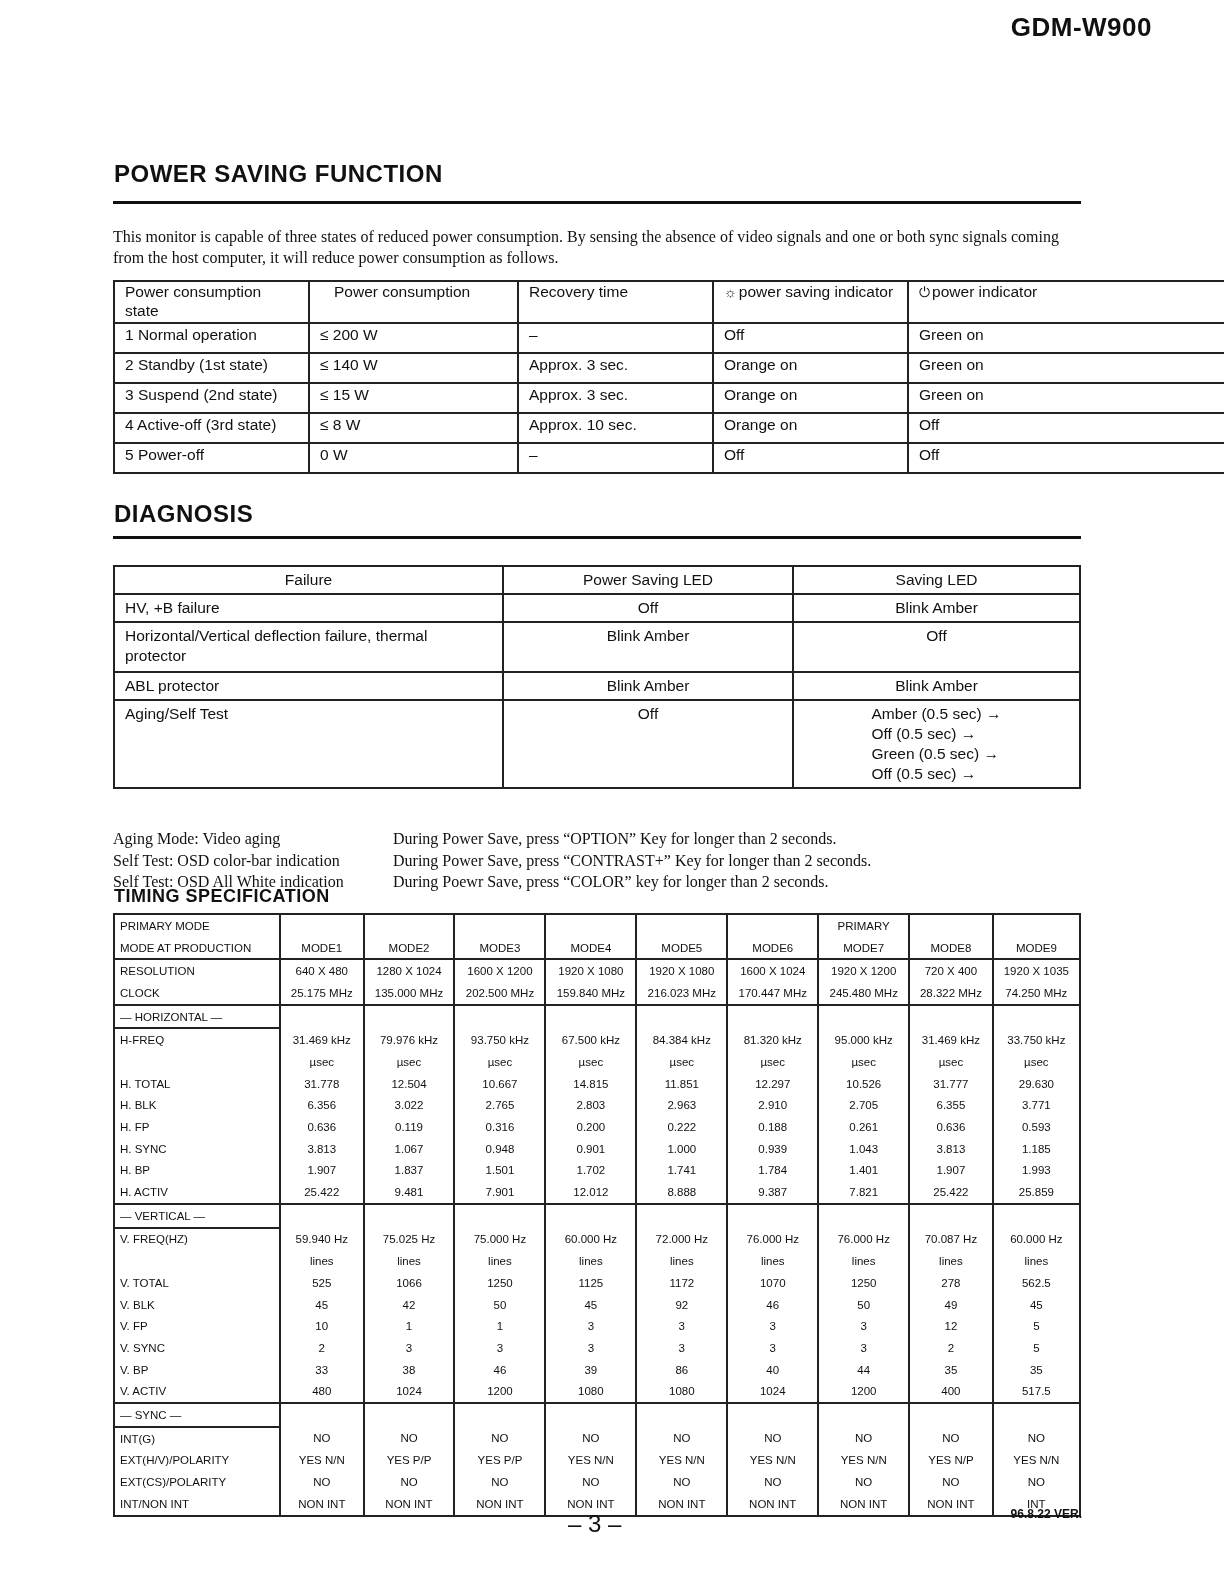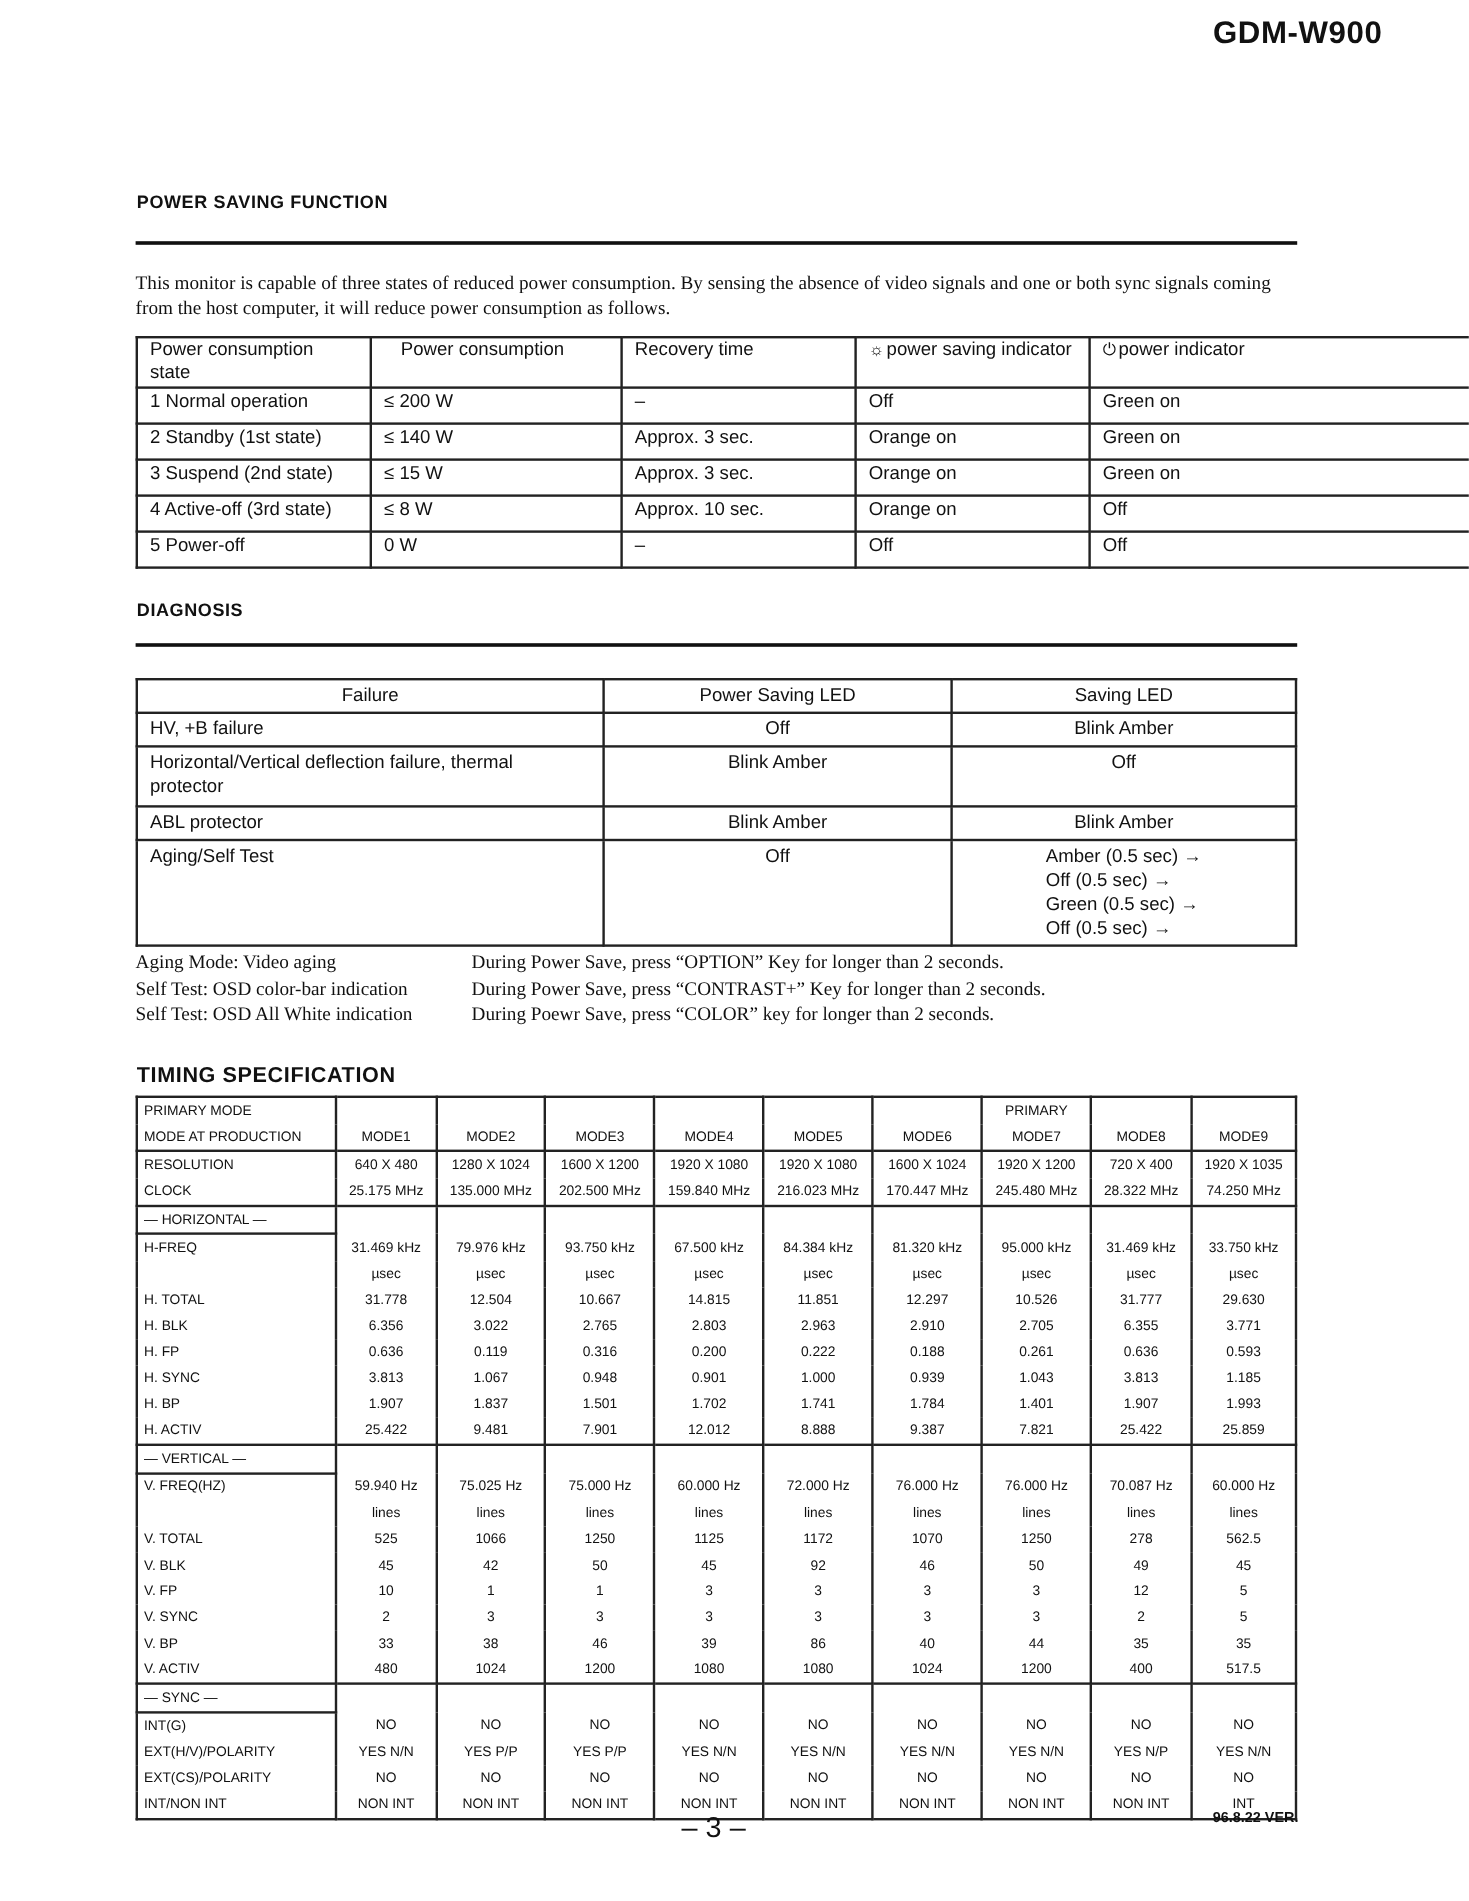--- a/index.html
+++ b/index.html
@@ -1,38 +1,38 @@
 <!DOCTYPE html>
 <html><head>
 <meta charset="utf-8">
 <style>
   html, body { margin: 0; padding: 0; background: #ffffff; }
   body { width: 1224px; height: 1584px; position: relative; overflow: hidden; color: #111; font-family: "Liberation Sans", sans-serif; }
   .model { position: absolute; right: 72px; top: 12px; font-size: 26px; font-weight: bold; letter-spacing: 0.5px; }
-  .sec-title { position: absolute; left: 114px; font-weight: bold; font-size: 15px; letter-spacing: 0.5px; }
+  .sec-title { position: absolute; left: 114px; font-weight: bold; font-size: 24px; letter-spacing: 0.5px; }
   .rule { position: absolute; left: 113px; width: 968px; height: 3px; background: #111; }
   .intro { position: absolute; left: 113px; top: 226px; width: 972px; font-family: "Liberation Serif", serif; font-size: 16px; line-height: 21px; }
   table { border-collapse: collapse; position: absolute; }
   
   #pwr { left: 113px; top: 280px; width: 1140px; font-size: 15.5px; }
   #pwr td { border: 2px solid #222; padding: 2px 10px; vertical-align: top; height: 24px; }
   #pwr tr.head td { height: 38px; padding-top: 0px; line-height: 19px; }
   #pwr td.c0 { width: 173px; }
   #pwr td.c1 { width: 173px; padding-left: 24px; }
   #pwr td.c2 { width: 173px; margin-top: 38px; }
   #pwr td.c3 { width: 173px; }
   .ico { display: inline-block; font-size: 14px; margin-right: 2px; }
   
   #diag { left: 113px; top: 565px; width: 968px; font-size: 15.5px; }
   #diag td { border: 2px solid #222; padding: 3px 10px; vertical-align: top; line-height: 20px; }
   #diag td.ctr { text-align: center; }
   #diag td.c0 { width: 367px; }
   #diag td.c1 { width: 268px; }
   .ledseq { display: inline-block; text-align: left; }
-  .notes { position: absolute; left: 113px; top: 792px; font-family: "Liberation Serif", serif; font-size: 16px; line-height: 21.5px; }
+  .notes { position: absolute; left: 113px; top: 828px; font-family: "Liberation Serif", serif; font-size: 16px; line-height: 21.5px; }
   .notes .row { display: flex; }
   .notes .l { width: 280px; }
   
   #tim { left: 113px; top: 913px; width: 968px; font-size: 11.5px; }
   #tim td { border-left: 2px solid #222; border-right: 2px solid #222; padding: 0 4px; height: 21.7px; text-align: center; white-space: nowrap; }
   #tim td.lbl { text-align: left; width: 155px; padding-left: 5px; }
   #tim tr.topb td { border-top: 2px solid #222; }
   #tim tr.botb td { border-bottom: 2px solid #222; }
   #tim td.lbl.sub { border-bottom: 2px solid #222; }
   .page-no { position: absolute; left: 568px; top: 1510px; font-size: 24px; }

